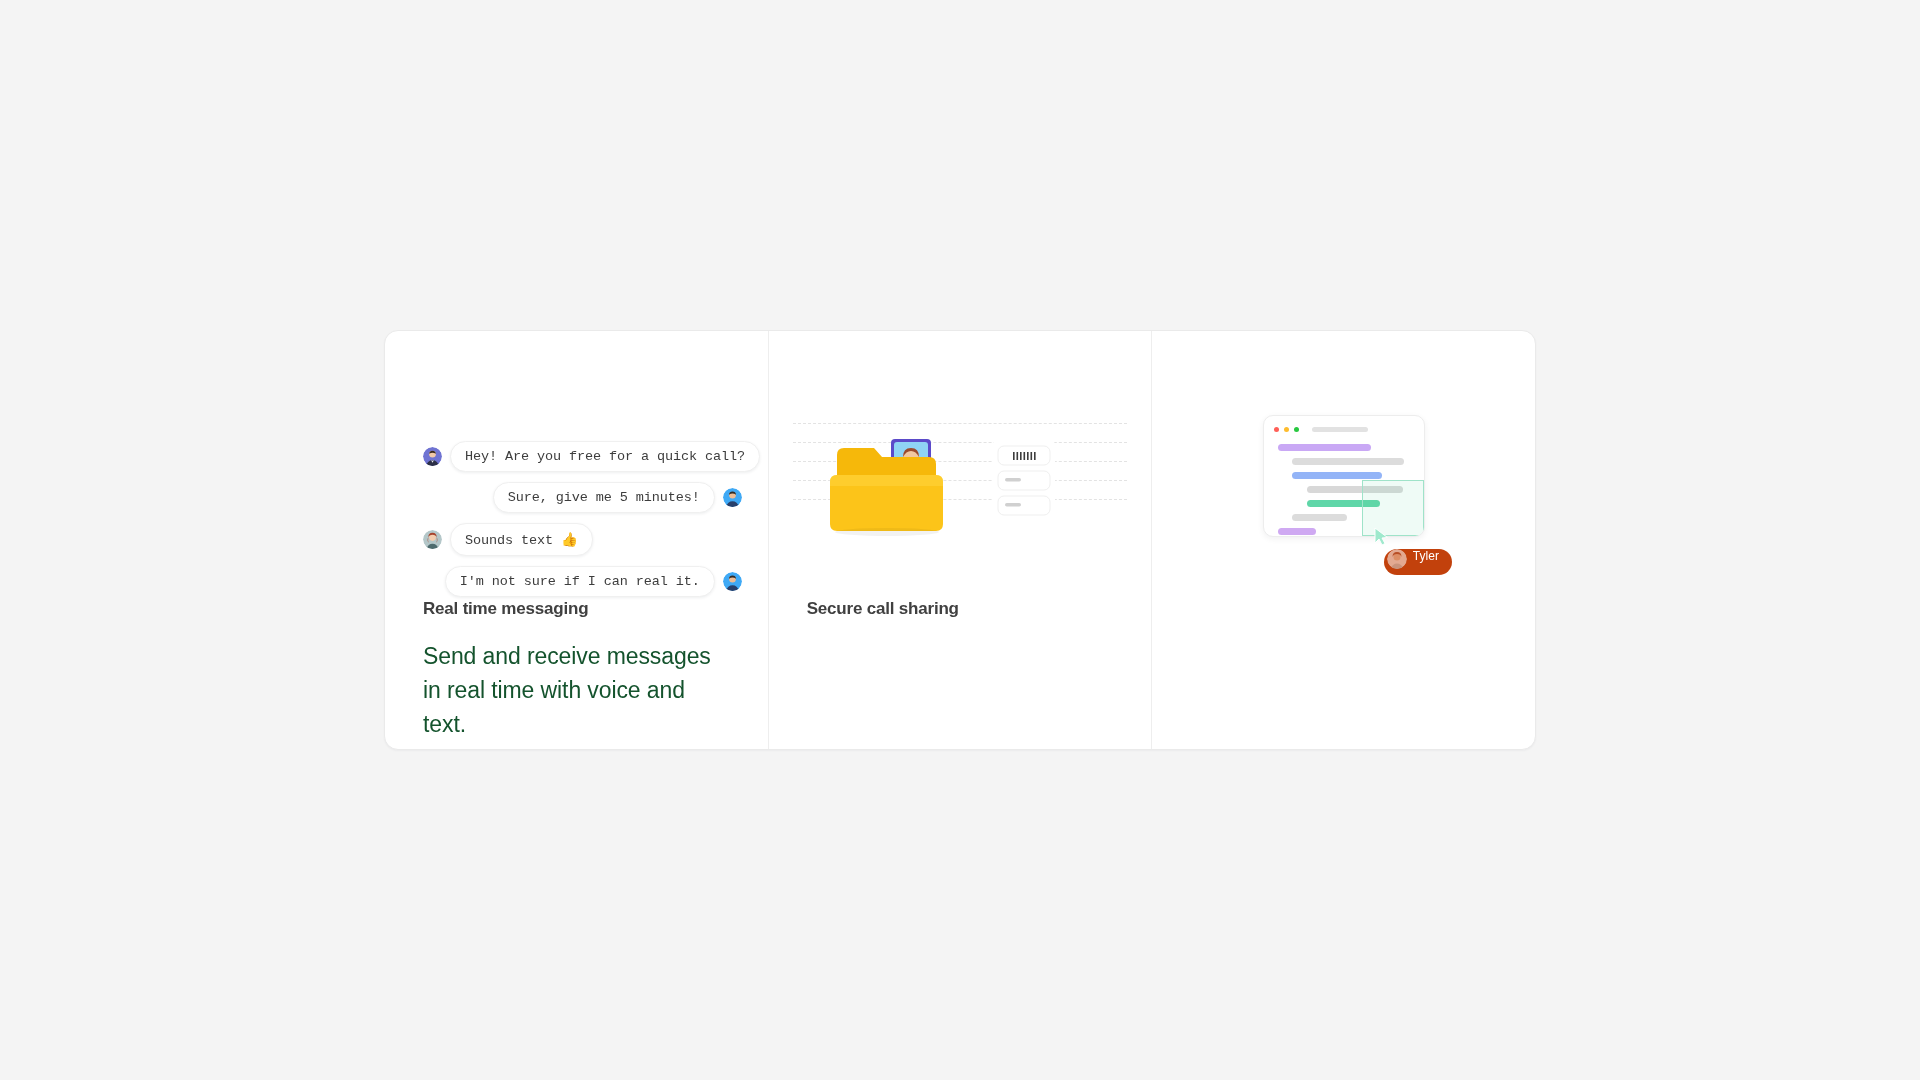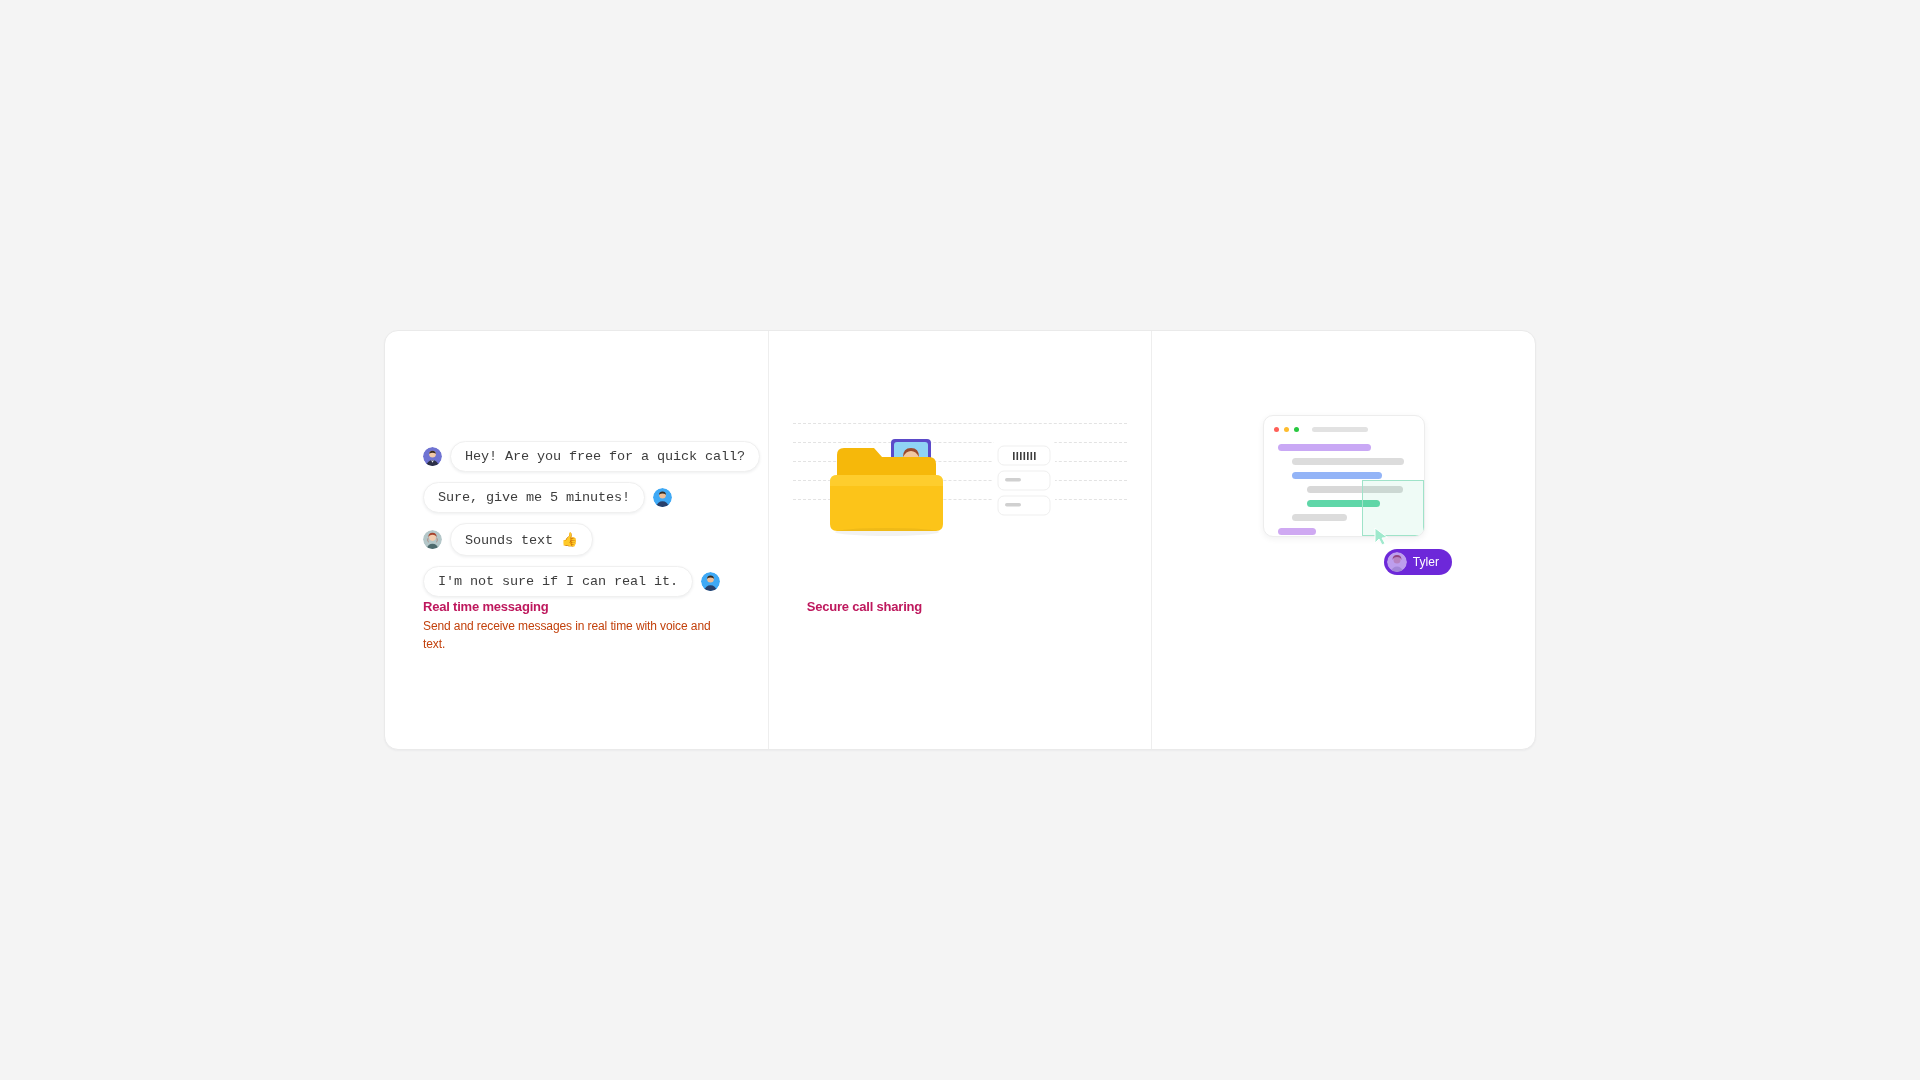--- a/index.html
+++ b/index.html
@@ -47,51 +47,51 @@
     height: 268px;
     position: relative;
     overflow: visible;
   }
 
   .card-text {
     padding: 0 38px;
   }
 
   .card-title {
-    font-size: 13px;
+    font-size: 17px;
     font-weight: bold;
-    color: #be185d;
+    color: #404040;
     letter-spacing: -0.2px;
-    margin-bottom: 4px;
+    margin-bottom: 20px;
   }
 
   .card-desc {
-    font-size: 12px;
+    font-size: 23px;
     line-height: 1.48;
-    color: #c2410c;
+    color: #14532d;
     max-width: 290px;
     letter-spacing: -0.1px;
   }
 
   
   .chat-wrap {
     position: absolute;
     left: 38px;
     right: 26px;
     top: 110px;
     font-family: Liberation Mono, monospace;
   }
 
   .chat-row {
     display: flex;
     align-items: center;
     gap: 8px;
     margin-bottom: 10px;
   }
-  .chat-row.out { justify-content: flex-start; }
+  .chat-row.out { justify-content: flex-end; }
 
   .bubble {
     background: #ffffff;
     border: 1px solid #f0f0f0;
     border-radius: 16px;
     padding: 7px 14px;
     font-size: 13.5px;
     color: #3d3d3d;
     white-space: nowrap;
     box-shadow: 0 1px 3px rgba(16,24,40,0.07);
@@ -173,23 +173,22 @@
     height: 60px;
   }
   .cursor-arrow { position: absolute; left: 4px; top: 0; }
   .name-pill {
     position: absolute;
     left: 14px;
     top: 22px;
     height: 26px;
     padding: 0 13px 0 3px;
     border-radius: 14px;
-    background: #6d28d9;
-    display: flex;
-    align-items: center;
+    background: #c2410c;
+    display: flex;
     gap: 6px;
   }
   .pill-avatar {
     width: 20px; height: 20px; border-radius: 50%;
     overflow: hidden; opacity: 0.55; flex: 0 0 20px;
   }
   .pill-avatar svg { display: block; width: 100%; height: 100%; }
   .pill-name {
     font-size: 12px;
     color: #ffffff;

